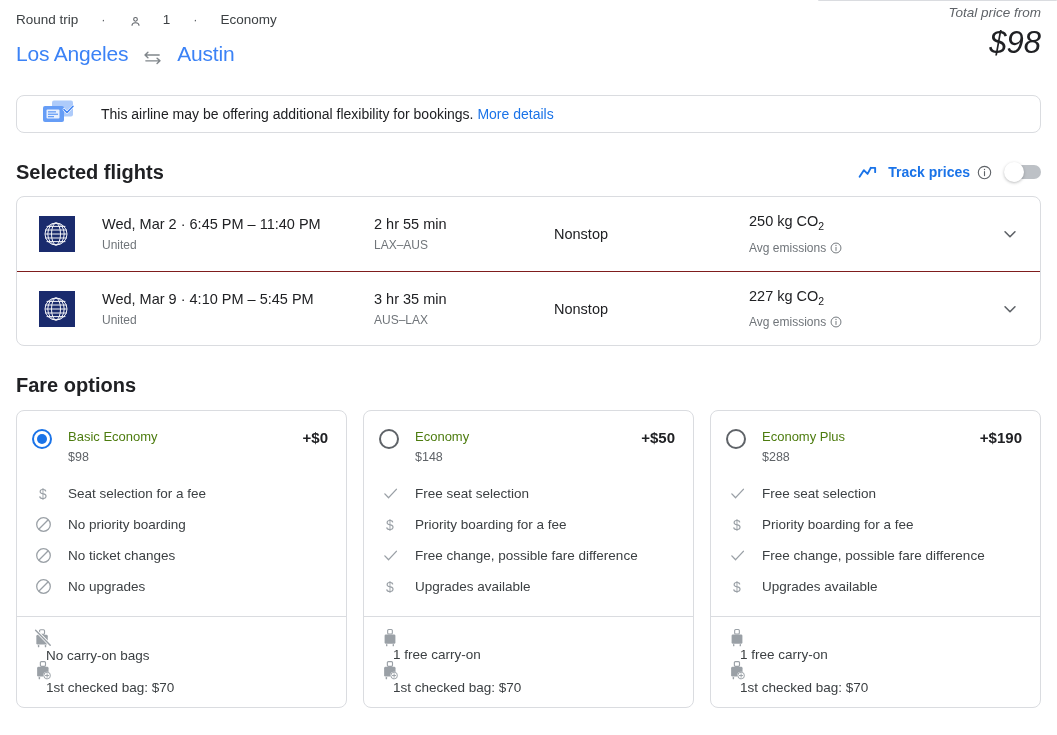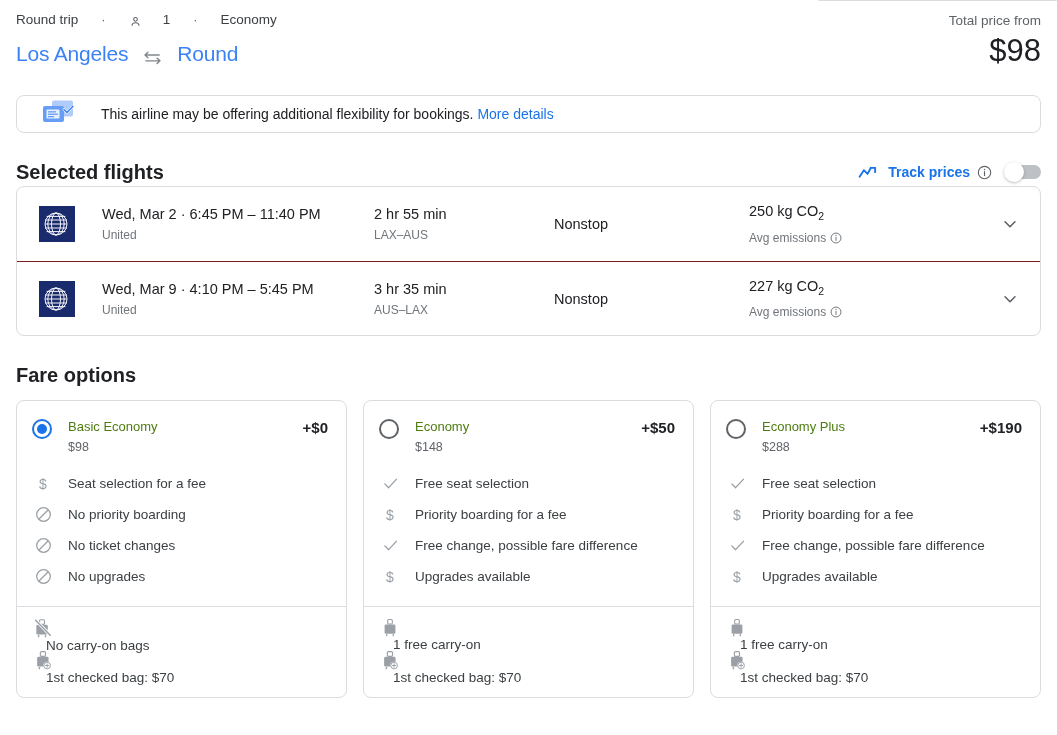--- a/index.html
+++ b/index.html
@@ -15,21 +15,21 @@
 
   
   .topline { position:absolute; top:0; left:818px; width:239px; height:1px; background:#dadce0; border-radius:0 0 8px 8px; }
   .header { padding-top: 11px; position: relative; }
   .trip-meta { display:flex; align-items:center; font-size:13.5px; color:#3c4043; line-height:16px; height:18px; gap:16px; }
   .trip-meta .dot { margin:0 7px; color:#5f6368; font-size:13px; }
   .person-icon { display:inline-flex; align-items:center; margin-right:5px; position:relative; top:1px; }
   .route { display:flex; align-items:center; margin-top:5px; }
   .route .city { font-size:21px; line-height:40px; font-weight:400; color:#3b82f6; letter-spacing:-0.2px; }
   .swap-icon { margin:0 14px; display:inline-flex; align-items:center; color:#5f6368; position:relative; top:3px; }
-  .price-block { position:absolute; right:0; top:12px; text-align:right; }
+  .price-block { position:absolute; right:0; top:4px; text-align:right;font-style:italic; }
   .price-label { font-size:13.5px; color:#5f6368; line-height:18px; }
   .price-amount { font-size:31px; line-height:38px; color:#202124; margin-top:2px; }
 
   
   .banner {
     margin-top: 21px;
     height: 38px;
     border: 1px solid #dadce0;
     border-radius: 8px;
     display: flex; align-items: center;
@@ -43,21 +43,21 @@
   .section-head { display:flex; align-items:center; margin-top:25px; height:28px;font-weight:bold; }
   .section-title { font-size:20px; line-height:28px; color:#202124; }
   .track { margin-left:auto; display:flex; align-items:center; gap:0; }
   .spark { margin-right:9px; display:inline-flex; }
   .track-label { font-size:14px; color:#1a73e8; }
   .info-circle { margin-left:7px; display:inline-flex; color:#5f6368; }
   .toggle { margin-left:15px; width:34px; height:14px; border-radius:7px; background:#bdc1c6; position:relative; }
   .toggle .knob { position:absolute; left:-3px; top:-3px; width:20px; height:20px; border-radius:50%; background:#ffffff; box-shadow:0 1px 3px rgba(60,64,67,0.35); }
 
   
-  .flights { border:1px solid #dadce0; border-radius:8px; overflow:hidden; }
+  .flights { margin-top:10px; border:1px solid #dadce0; border-radius:8px; overflow:hidden; }
   .flight-row { height:74px; display:flex; align-items:center; padding:0 18px 0 22px; position:relative; }
   .flight-row + .flight-row { border-top:1px solid #7f1d1d; }
   .airline-logo { width:36px; height:36px; flex:0 0 auto; }
   .col-main { margin-left:27px; width:272px; }
   .col-dur  { width:180px; }
   .col-stops{ width:195px; }
   .col-emis { width:170px; }
   .c1 { font-size:14.5px; color:#202124; line-height:20px; }
   .c2 { font-size:12px; color:#70757a; line-height:18px; margin-top:2px; }
   .c2 .inf { position:relative; top:2px; margin-left:4px; display:inline-flex; }
@@ -110,21 +110,21 @@
     </div>
 
     <div class="route">
       <span class="city">Los Angeles</span>
       <span class="swap-icon">
         <svg width="21" height="15" viewBox="0 0 24 18" fill="none" stroke="#80868b" stroke-width="1.7" stroke-linecap="round" stroke-linejoin="round">
           <path d="M3 6h17M6.5 2.8 3 6l3.5 3.2"></path>
           <path d="M21 13H4M17.5 9.8 21 13l-3.5 3.2"></path>
         </svg>
       </span>
-      <span class="city">Round</span>
+      <span class="city">Austin</span>
     </div>
 
     <div class="price-block">
       <div class="price-label">Total price from</div>
       <div class="price-amount">$98</div>
     </div>
   </div>
 
   <div class="banner">
     <span class="banner-icon">

